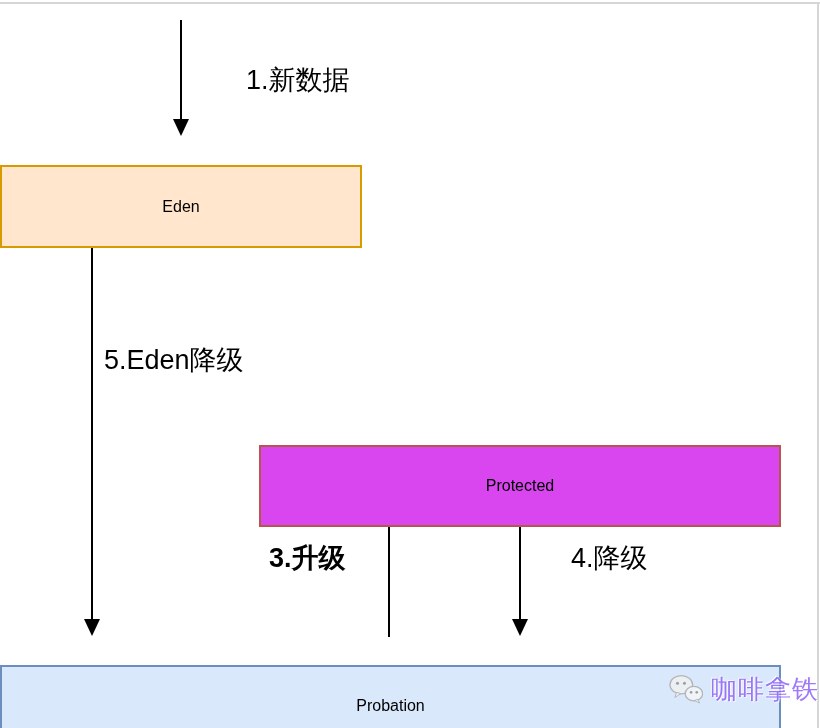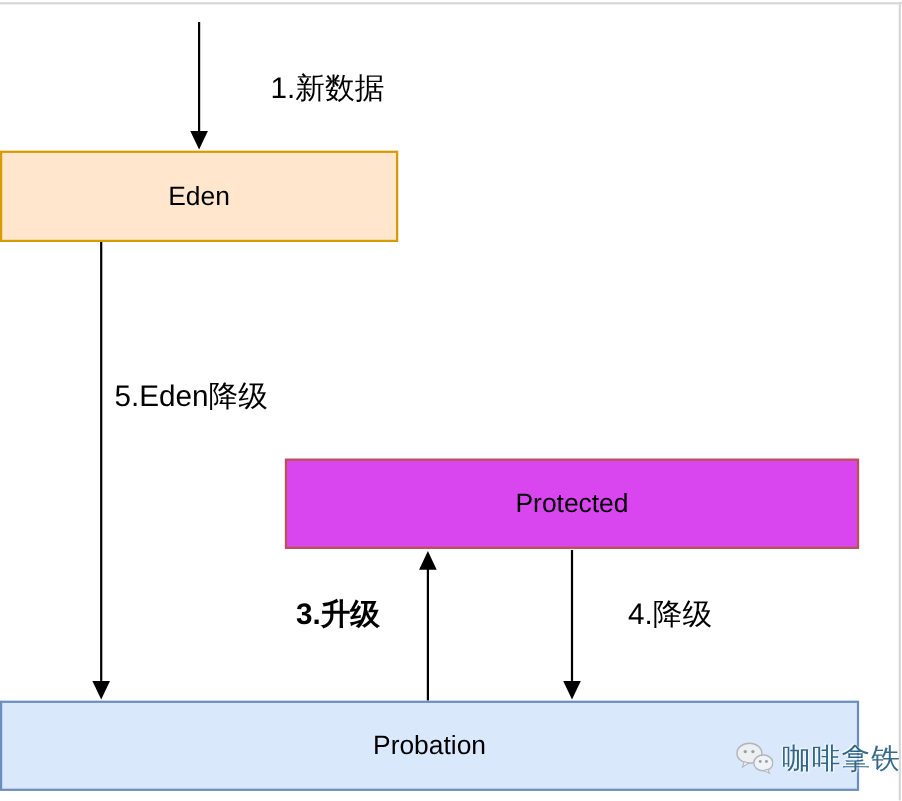--- a/index.html
+++ b/index.html
@@ -4,35 +4,35 @@
 <style>
   html,body{margin:0;padding:0;background:#fff;}
   .stage{
     position:relative;width:820px;height:728px;background:#ffffff;
     font-family:"Liberation Sans","DejaVu Sans",sans-serif;overflow:hidden;
   }
   .page-edge{position:absolute;background:#d6d6d6;}
   .node{
     position:absolute;box-sizing:border-box;border:2px solid #000;
     display:flex;align-items:center;justify-content:center;
-    font-size:24px;color:#000;
+    font-size:16px;color:#000;margin-top:28px;
   }
   .shaft{position:absolute;width:2px;background:#000;}
   .head{position:absolute;width:0;height:0;}
   .head.down{border-left:8px solid transparent;border-right:8px solid transparent;border-top:17px solid #000;}
   .head.up{border-left:8px solid transparent;border-right:8px solid transparent;border-bottom:17px solid #000;}
   .edge-label{
     position:absolute;font-size:27px;color:#000;line-height:1.1;white-space:nowrap;
   }
   .watermark{
     position:absolute;left:669px;top:671px;height:36px;
     display:flex;align-items:center;gap:8px;opacity:.82;
   }
   .watermark .wm-text{
-    font-size:26px;color:#0c4a6e;letter-spacing:1px;white-space:nowrap;
+    font-size:26px;color:#8b5cf6;letter-spacing:1px;white-space:nowrap;
     text-shadow:1px 1px 1px #ffffff,-1px -1px 1px #ffffff;
   }
 </style>
 </head>
 <body>
 
 <div class="stage">
 
   <div class="page-edge" style="left:0;top:2px;width:820px;height:2px;"></div>
   <div class="page-edge" style="left:817px;top:2px;width:2px;height:726px;"></div>

